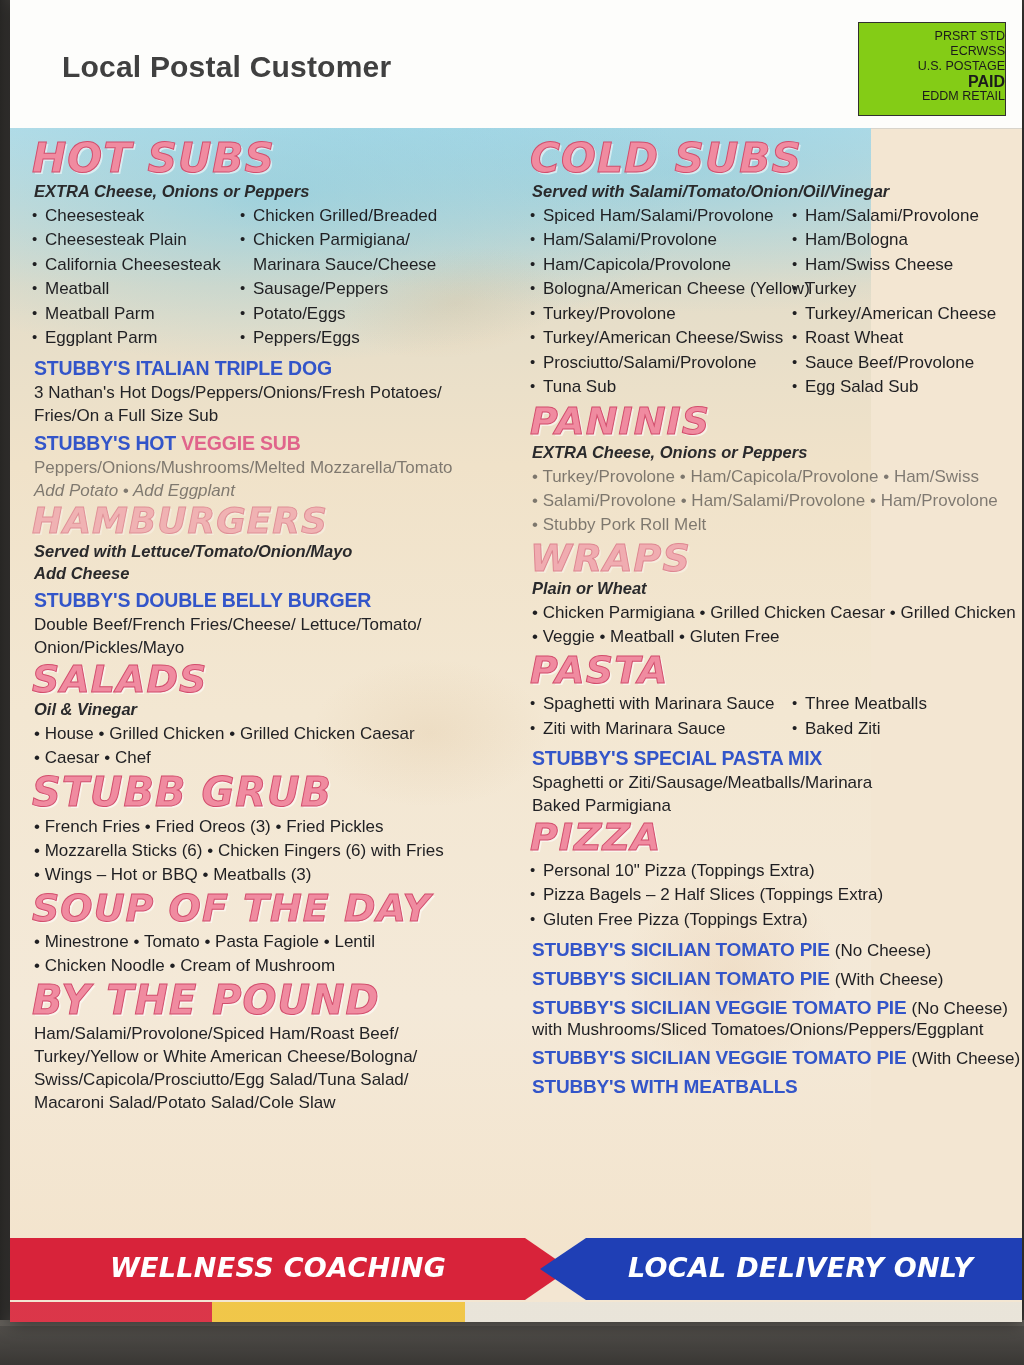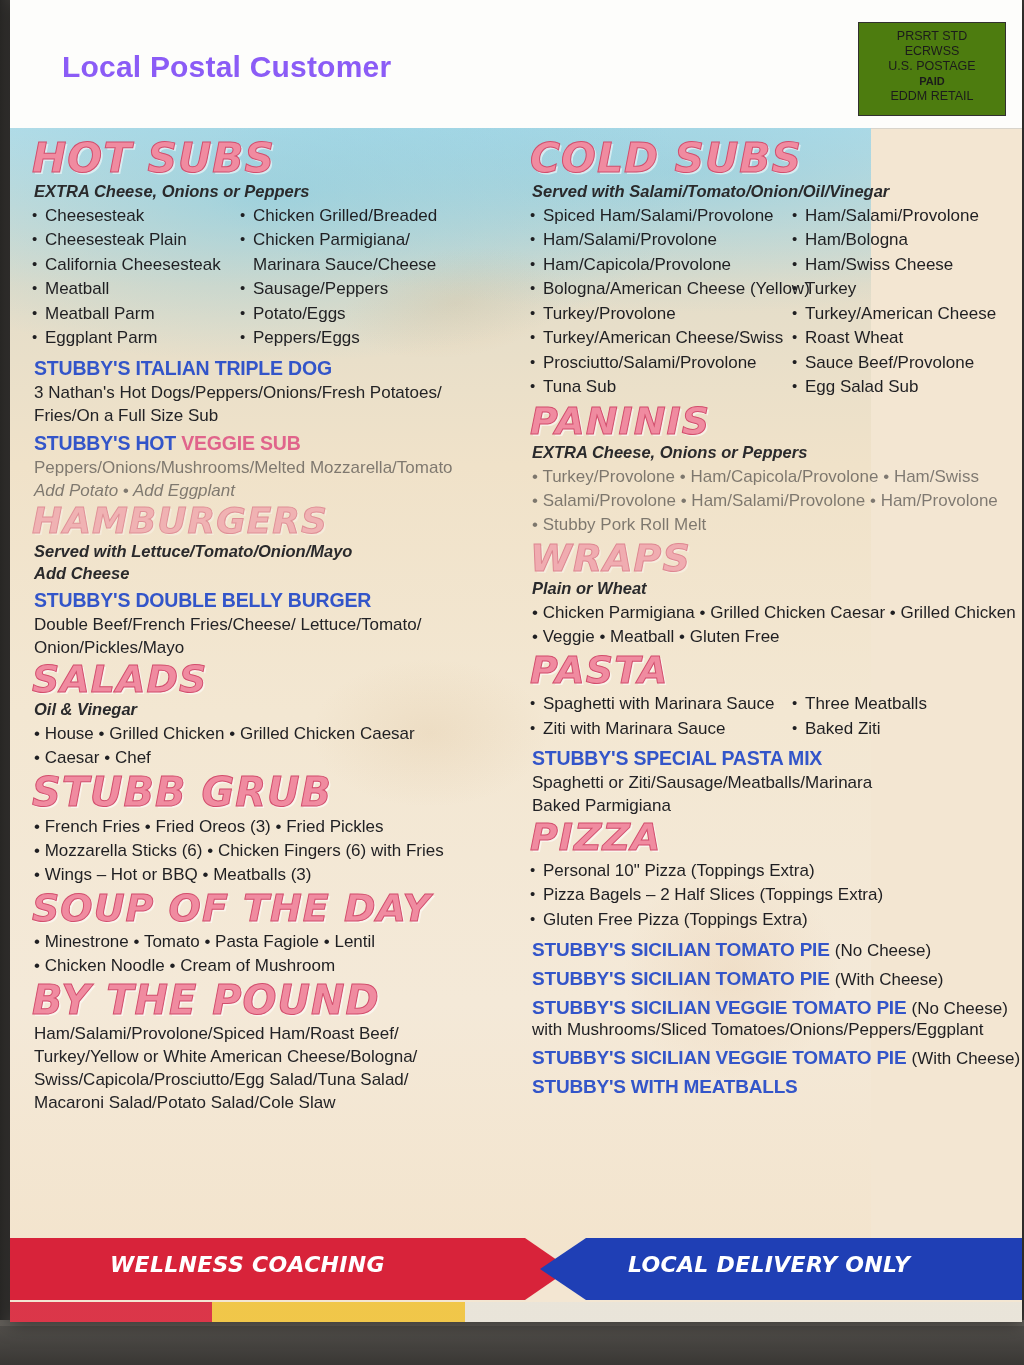--- a/index.html
+++ b/index.html
@@ -55,37 +55,37 @@
     left: 0; top: 0;
     width: 1012px; height: 128px;
     background: #fdfdfb;
     border-bottom: 1px solid #d8d4cb;
   }
   .addr-title {
     position: absolute;
     left: 52px; top: 50px;
     font-size: 30px;
     font-weight: bold;
-    color: #8b5cf6;
+    color: #404040;
     letter-spacing: .2px;
   }
   .permit-box {
     position: absolute;
     right: 16px; top: 22px;
     width: 148px; height: 94px;
     border: 1px solid #31302f;
-    background: #4d7c0f;
-    text-align: center;
+    background: #84cc16;
+    text-align: right;
     font-size: 12.5px;
     color: #1b1b1b;
     line-height: 15px;
     padding-top: 6px;
     box-sizing: border-box;
   }
-  .permit-box .bold { font-weight: bold; font-size: 11px;}
+  .permit-box .bold { font-weight: bold; font-size: 16px;}
 
   
   .menu {
     position: absolute;
     left: 0; top: 128px;
     width: 861px; height: 1122px;
     background:
       radial-gradient(ellipse 620px 240px at 30% 6%, rgba(126,200,222,.55), rgba(126,200,222,0) 70%),
       radial-gradient(ellipse 700px 200px at 78% 4%, rgba(120,196,220,.45), rgba(120,196,220,0) 70%),
       linear-gradient(180deg,#b9dfe9 0%, #e4ddc9 14%, #f0e2c9 30%, #f3e7d2 52%, #f4e9d8 78%, #f3e4cd 100%);
@@ -248,21 +248,21 @@
     width: 482px; height: 62px;
     background: #1f3fb5;
     clip-path: polygon(46px 0, 482px 0, 482px 62px, 46px 62px, 0 31px);
   }
   .ban-text {
     position: absolute;
     color: #fff;
     font-family: "DejaVu Sans", sans-serif;
     font-weight: bold;
     font-style: italic;
-    font-size: 22px;
+    font-size: 27px;
     letter-spacing: .3px;
     top: 14px;
   }
   .ban-text-l { left: 100px; }
   .ban-text-r { left: 618px; }
   .strip-bottom {
     position: absolute;
     left: 0; bottom: 0;
     width: 1012px; height: 20px;
     background: linear-gradient(90deg,#d8233a 0 20%, #f0c33a 20% 45%, #e8e4da 45% 100%);

